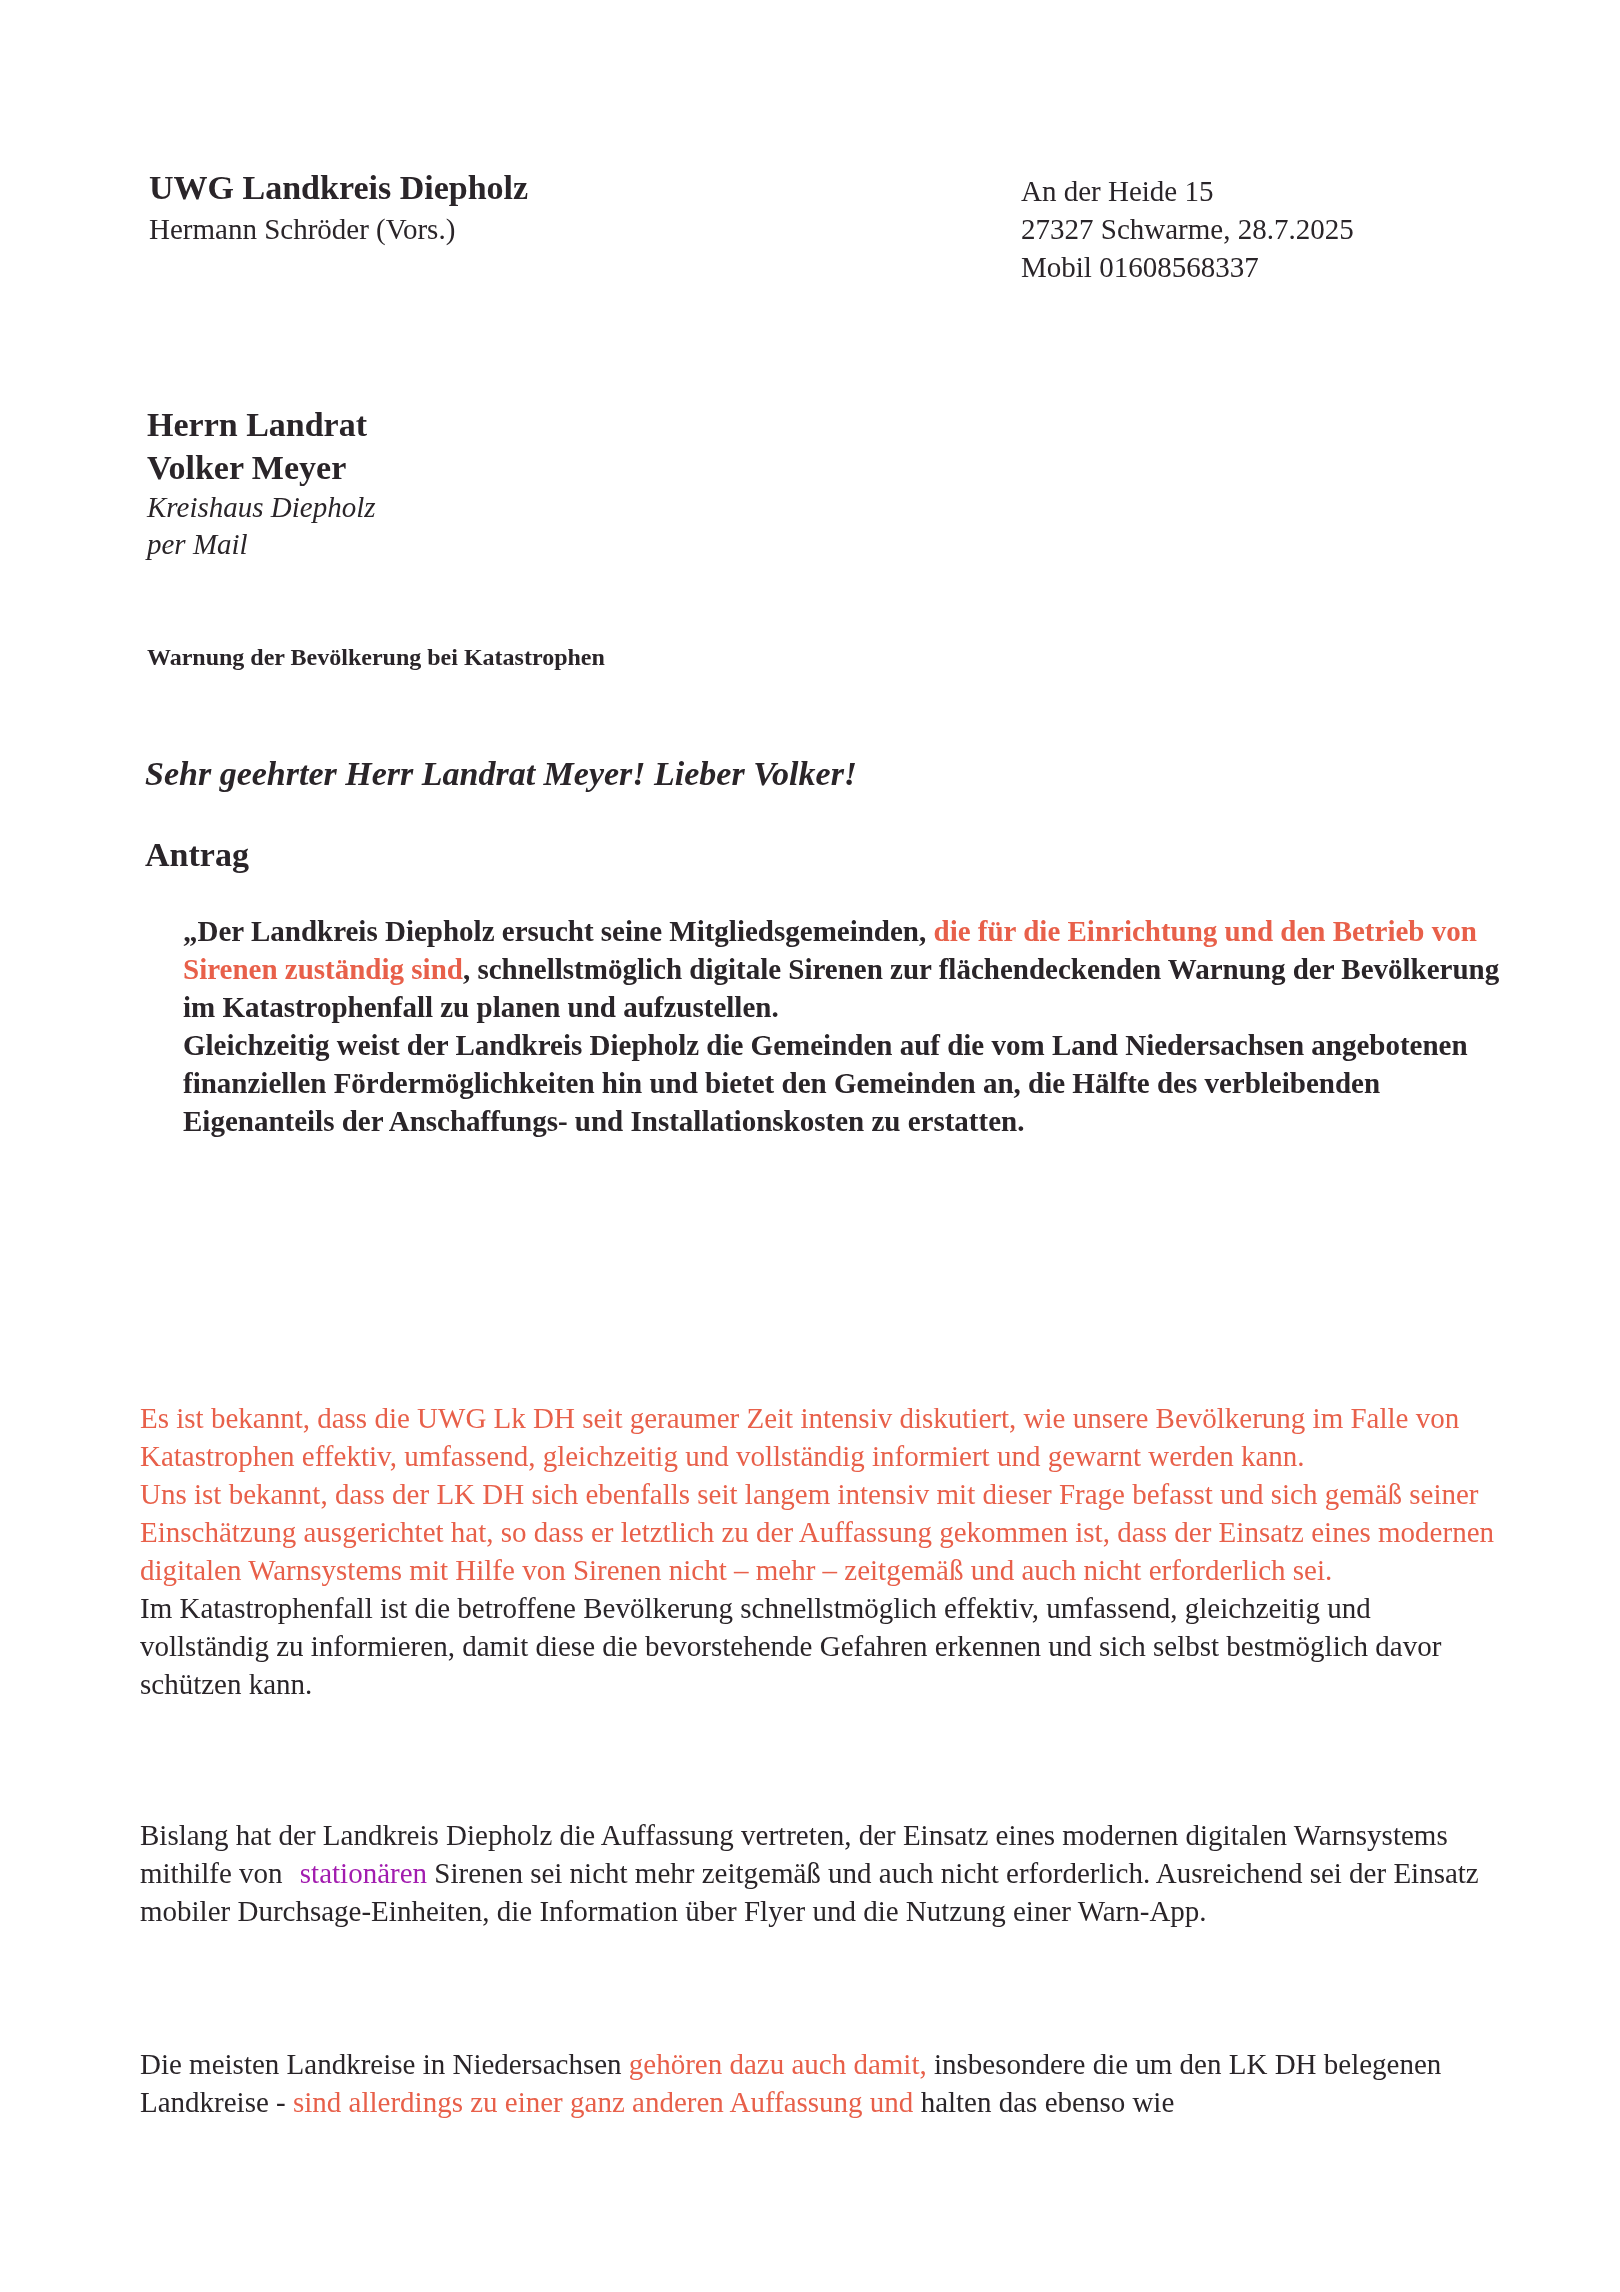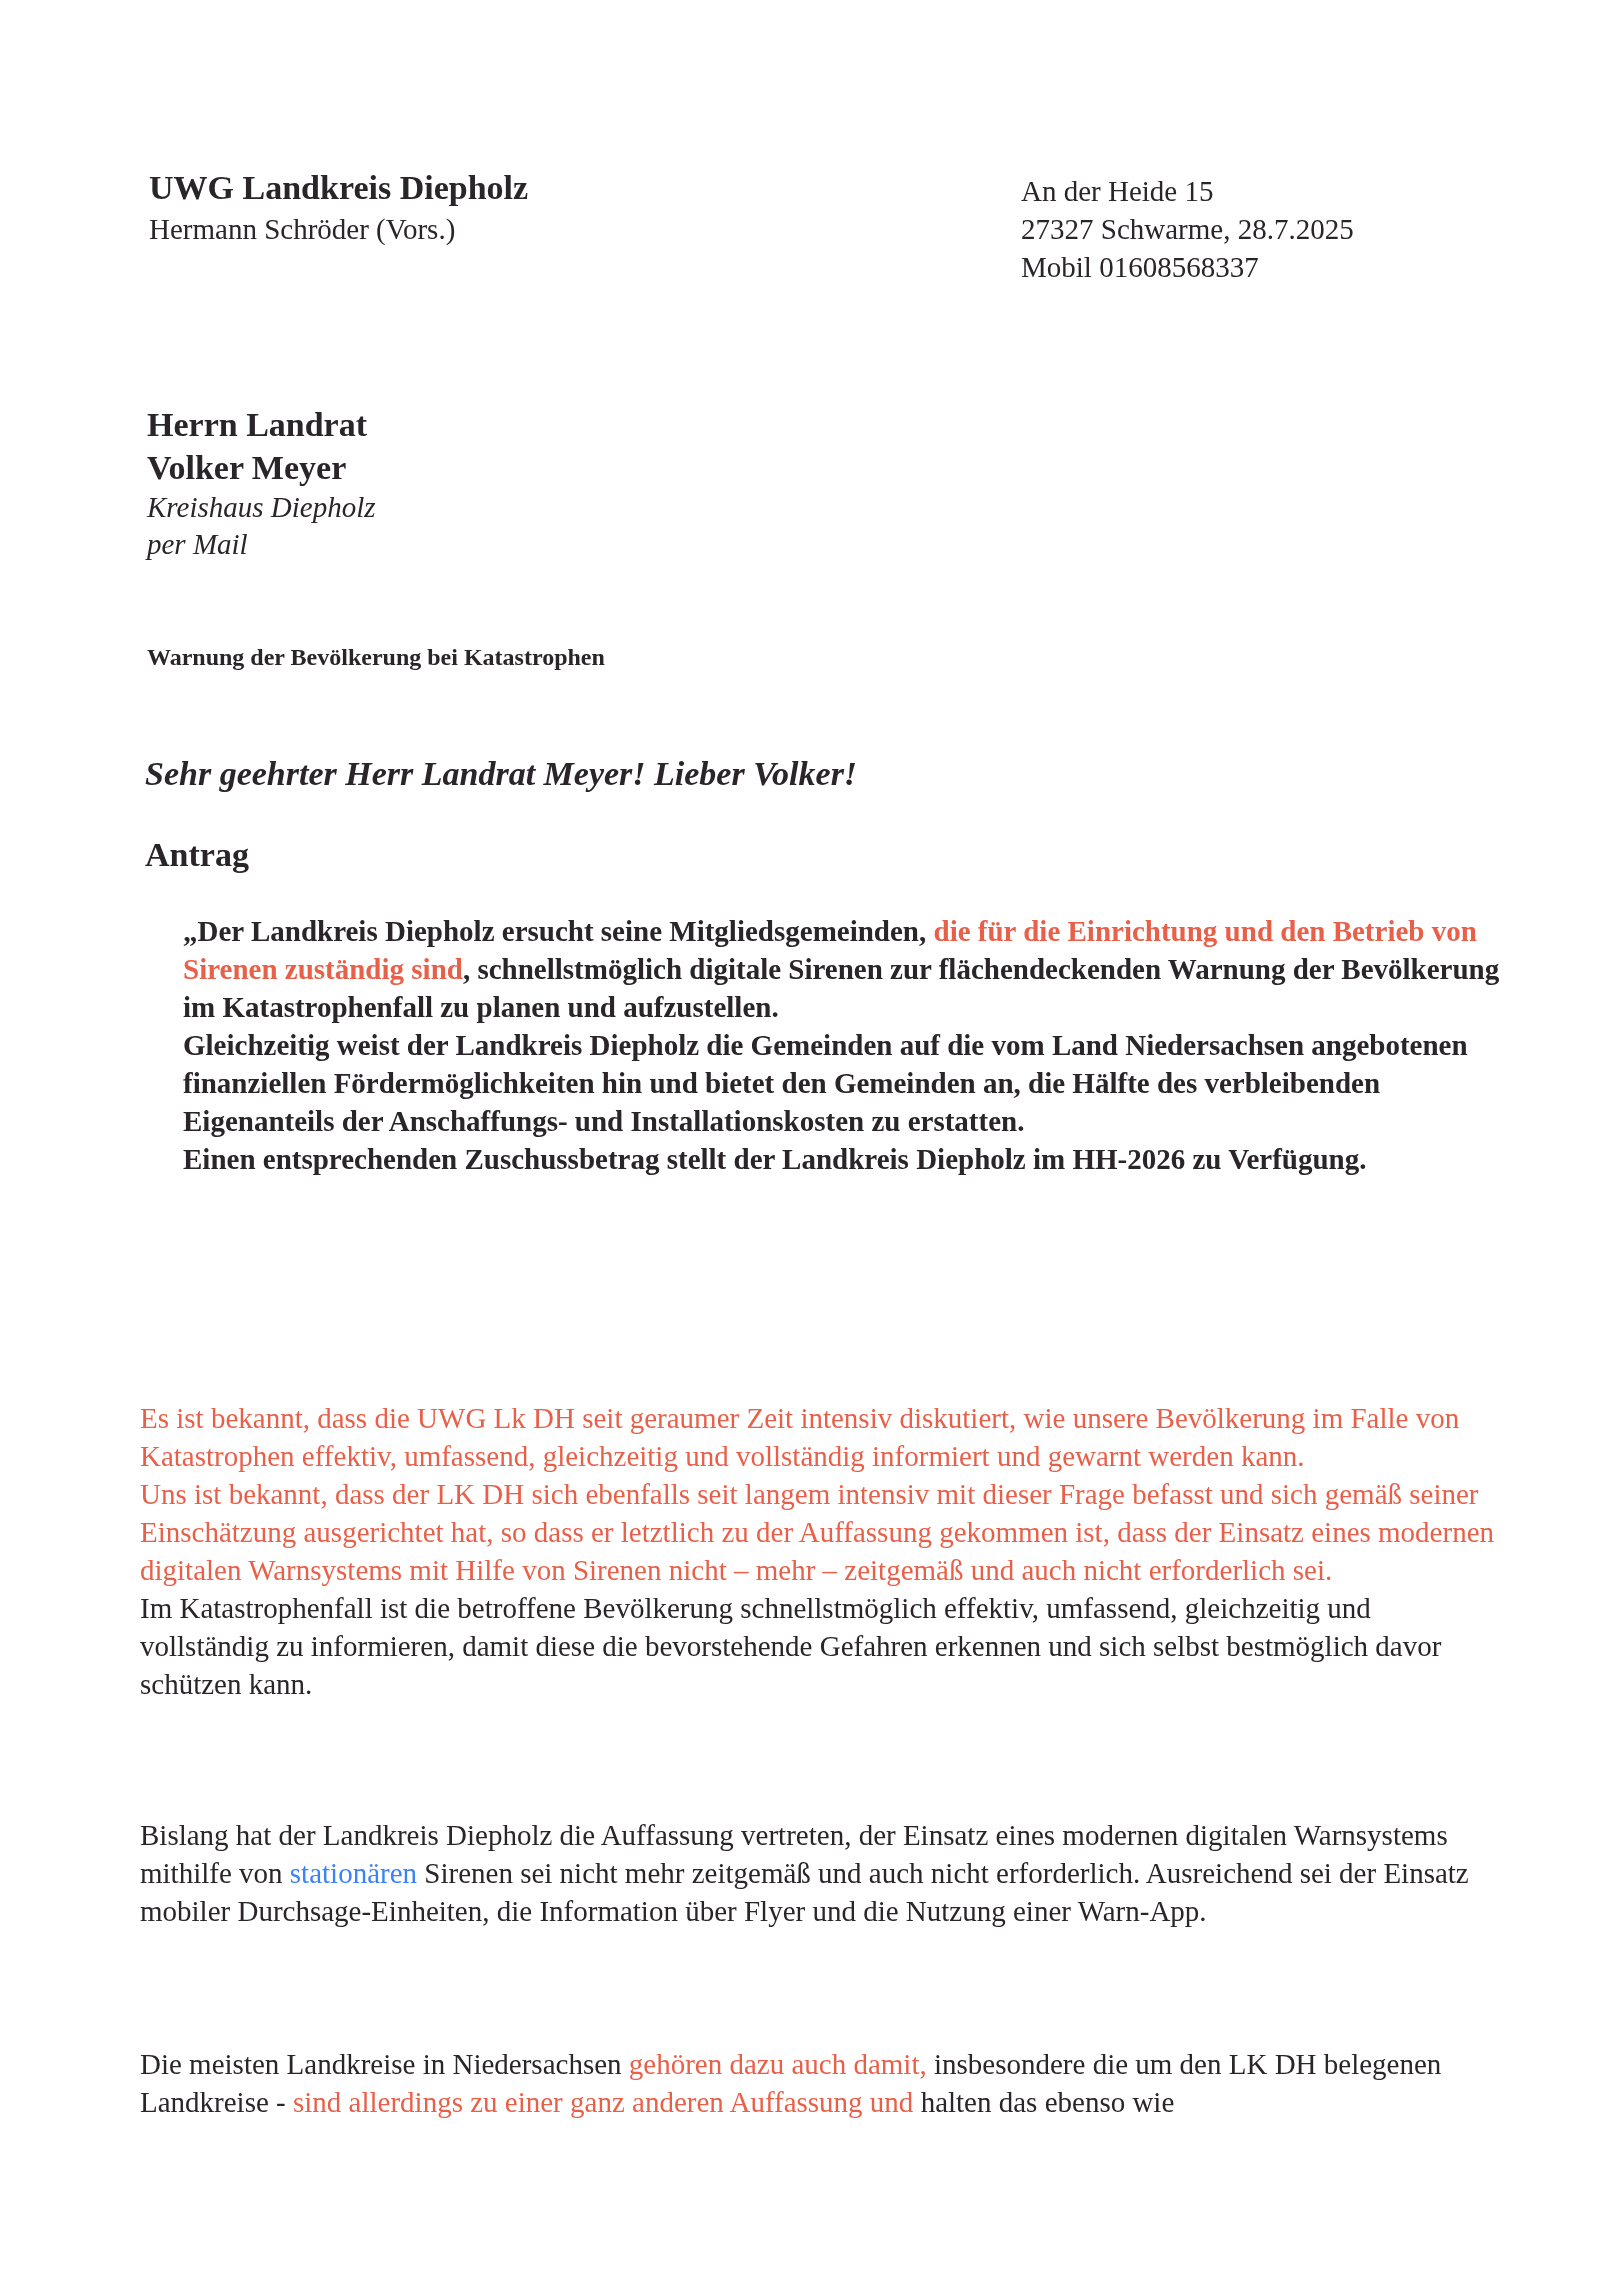--- a/index.html
+++ b/index.html
@@ -15,21 +15,21 @@
   .addr div { white-space: nowrap; }
   .recipient { left: 147px; top: 403px; }
   .rec-bold { font-size: 34px; font-weight: bold; line-height: 43px; }
   .rec-reg { font-size: 29px; line-height: 37px; font-style: italic; }
   .subject { left: 147px; top: 638px; font-size: 24px; font-weight: bold; line-height: 38px; }
   .salutation { left: 145px; top: 752px; font-size: 34px; font-weight: bold; line-height: 43px; font-style: italic; }
   .antrag { left: 145px; top: 833px; font-size: 34px; font-weight: bold; line-height: 43px; }
   .motion { left: 143px; top: 912px; width: 1343px; font-size: 29px; font-weight: bold; line-height: 38px; margin-left: 40px; }
   .motion p, .body-p p { margin: 0; }
   .red { color: #e8604a; }
-  .green { color: #3b82f6; }
+  .green { color: #a21caf; margin-left: 10px; }
   .para1 { left: 140px; top: 1399px; width: 1361px; font-size: 29px; line-height: 38px; }
   .para2 { left: 140px; top: 1816px; width: 1361px; font-size: 29px; line-height: 38px; }
   .para3 { left: 140px; top: 2045px; width: 1361px; font-size: 29px; line-height: 38px; }
 </style>
 </head>
 <body>
 
 <div class="abs sender-org">UWG Landkreis Diepholz</div>
 <div class="abs sender-name">Hermann Schröder (Vors.)</div>
 
@@ -46,21 +46,20 @@
   <div class="rec-reg">per Mail</div>
 </div>
 
 <div class="abs subject">Warnung der Bevölkerung bei Katastrophen</div>
 <div class="abs salutation">Sehr geehrter Herr Landrat Meyer! Lieber Volker!</div>
 <div class="abs antrag">Antrag</div>
 
 <div class="abs motion">
   <p><span>„Der Landkreis Diepholz ersucht seine Mitgliedsgemeinden, </span><span class="red">die für die Einrichtung und den Betrieb von Sirenen zuständig sind</span><span>, schnellstmöglich digitale Sirenen zur flächendeckenden Warnung der Bevölkerung im Katastrophenfall zu planen und aufzustellen.</span></p>
   <p>Gleichzeitig weist der Landkreis Diepholz die Gemeinden auf die vom Land Niedersachsen angebotenen finanziellen Fördermöglichkeiten hin und bietet den Gemeinden an, die Hälfte des verbleibenden Eigenanteils der Anschaffungs- und Installationskosten zu erstatten.</p>
-  <p>Einen entsprechenden Zuschussbetrag stellt der Landkreis Diepholz im HH-2026 zu Verfügung.</p>
 </div>
 
 <div class="abs para1 body-p">
   <p class="red">Es ist bekannt, dass die UWG Lk DH seit geraumer Zeit intensiv diskutiert, wie unsere Bevölkerung im Falle von Katastrophen effektiv, umfassend, gleichzeitig und vollständig informiert und gewarnt werden kann.</p>
   <p class="red">Uns ist bekannt, dass der LK DH sich ebenfalls seit langem intensiv mit dieser Frage befasst und sich gemäß seiner Einschätzung ausgerichtet hat, so dass er letztlich zu der Auffassung gekommen ist, dass der Einsatz eines modernen digitalen Warnsystems mit Hilfe von Sirenen nicht – mehr – zeitgemäß und auch nicht erforderlich sei.</p>
   <p>Im Katastrophenfall ist die betroffene Bevölkerung schnellstmöglich effektiv, umfassend, gleichzeitig und vollständig zu informieren, damit diese die bevorstehende Gefahren erkennen und sich selbst bestmöglich davor schützen kann.</p>
 </div>
 
 <div class="abs para2 body-p">
   <p><span>Bislang hat der Landkreis Diepholz die Auffassung vertreten, der Einsatz eines modernen digitalen Warnsystems mithilfe von </span><span class="green">stationären</span><span> Sirenen sei nicht mehr zeitgemäß und auch nicht erforderlich. Ausreichend sei der Einsatz mobiler Durchsage-Einheiten, die Information über Flyer und die Nutzung einer Warn-App.</span></p>

